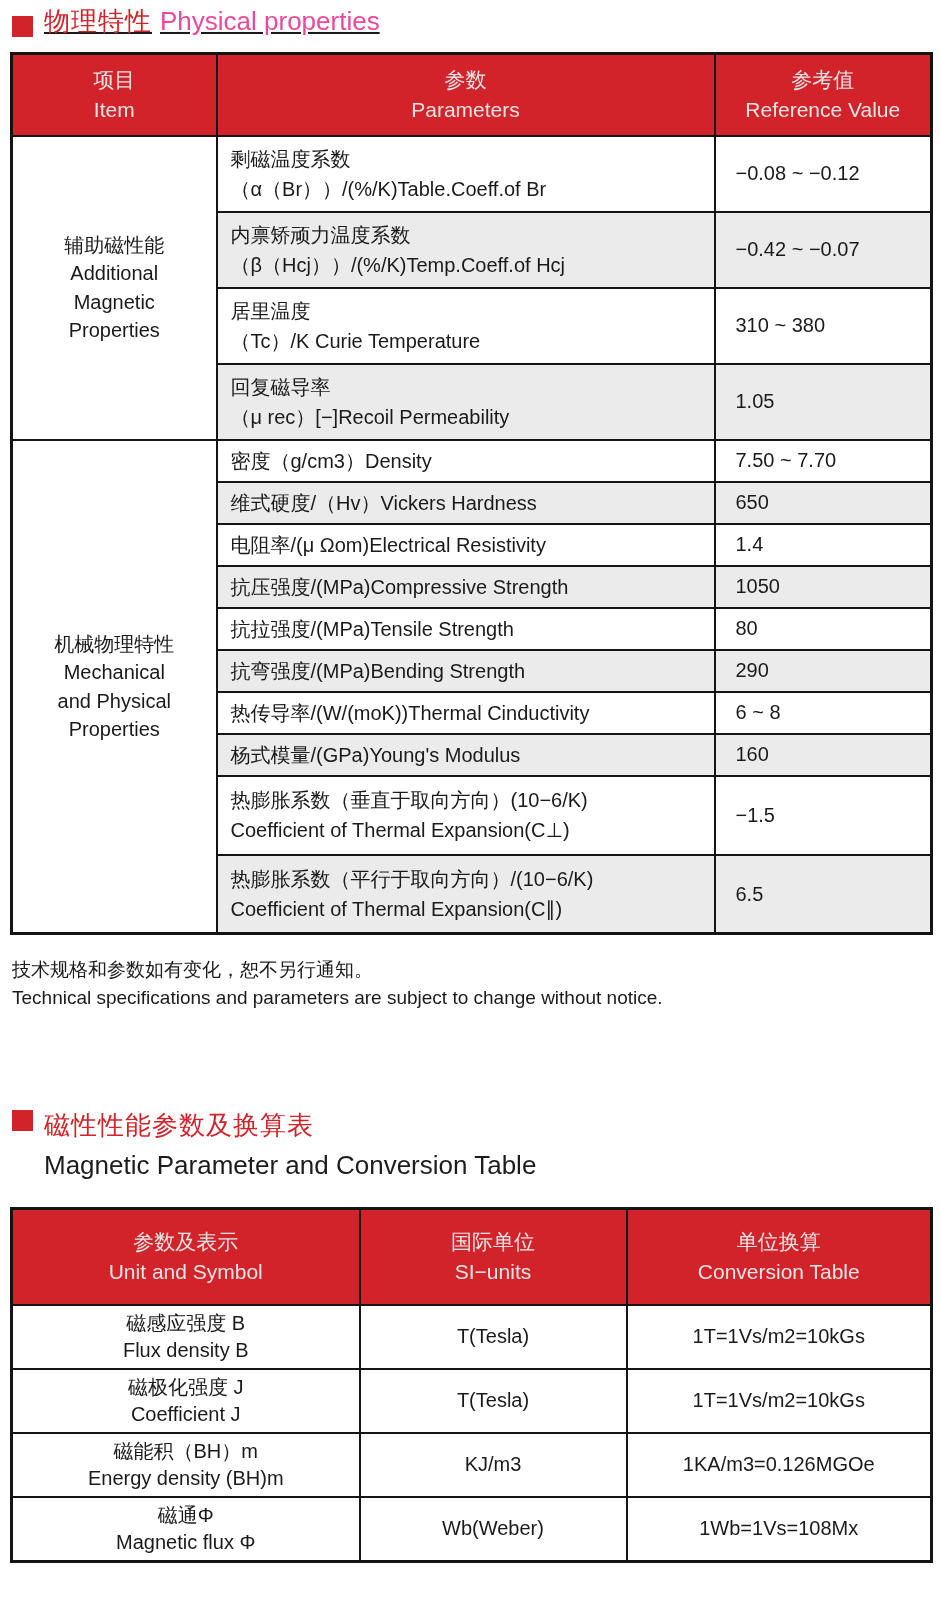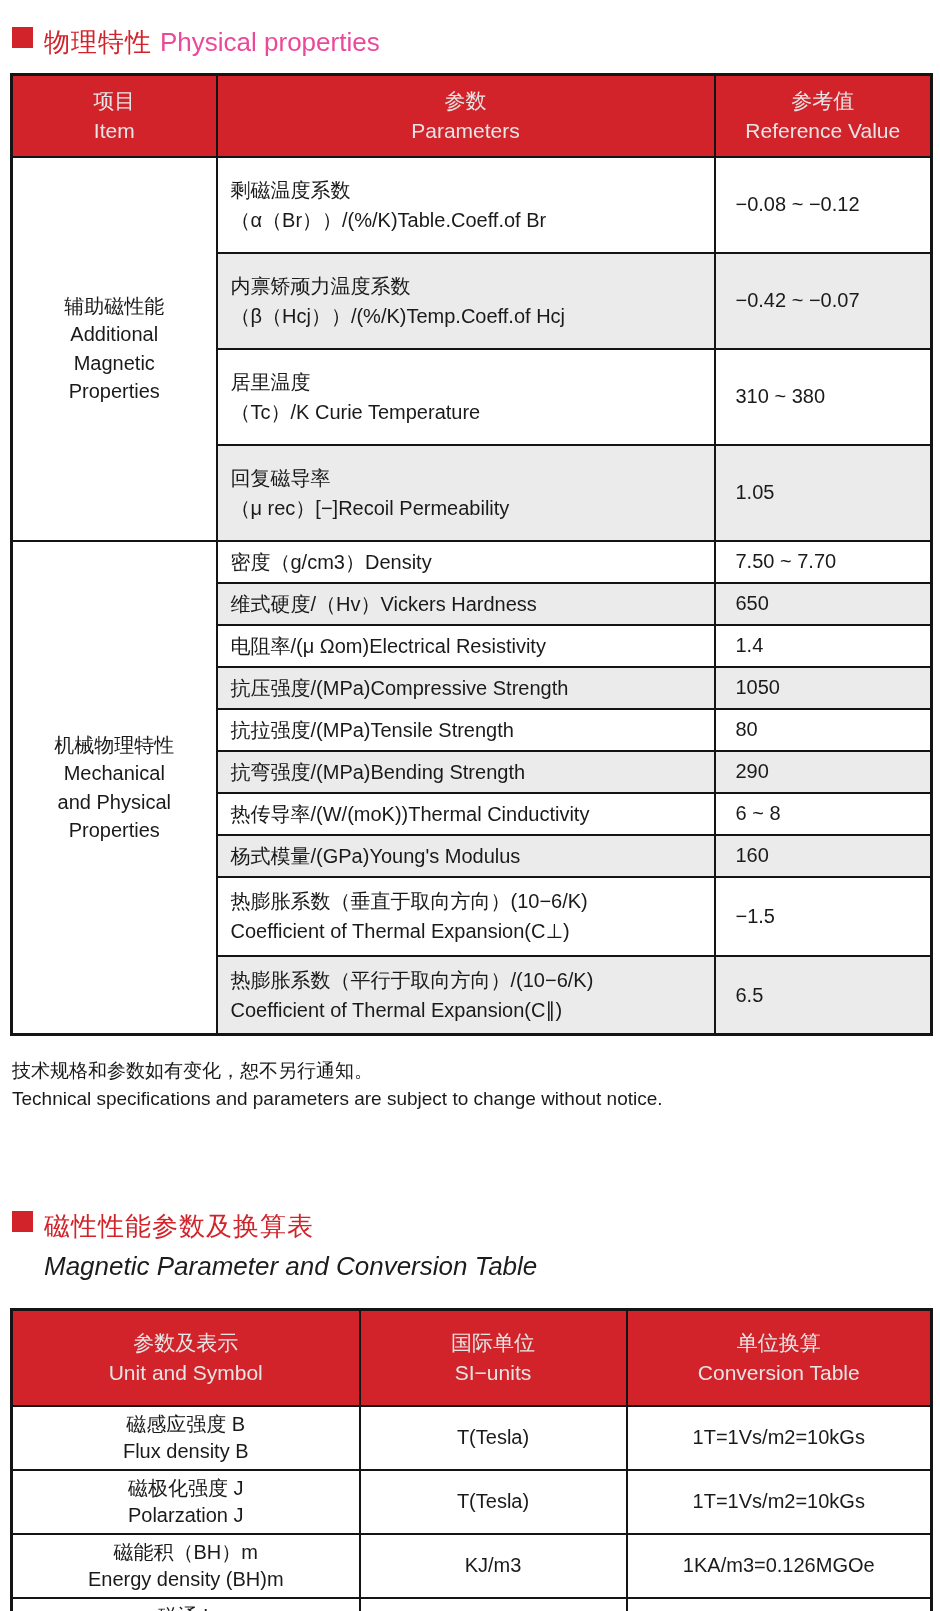--- a/index.html
+++ b/index.html
@@ -9,38 +9,38 @@
     --text:#1a1a1a;
   }
   *{box-sizing:border-box;}
   html,body{margin:0;padding:0;}
   body{
     width:940px;height:1611px;background:#ffffff;color:var(--text);
     font-family:"Liberation Sans","DejaVu Sans",sans-serif;
     overflow:hidden;
   }
   
-  .sec-title{display:flex;align-items:flex-start;margin:27px 0 0 12px;font-size:26px;line-height:1.2;}
+  .sec-title{display:flex;align-items:flex-end;margin:6px 0 0 12px;font-size:26px;line-height:1.2;text-decoration:underline;}
   .sq{width:21px;height:21px;background:var(--red);margin-right:11px;flex:0 0 auto;}
   .sec-title .zh{color:var(--red);letter-spacing:1px;}
   .sec-title .en{color:#ec4899;margin-left:8px;}
   .sec-title2{margin:97px 0 0 12px;font-size:26px;line-height:1.2;}
   .sec-title2 .line1{display:flex;align-items:flex-start;}
-  .sec-title2 .en2{color:#1c1c1c;margin:9px 3px 0 32px;font-style:italic;}
+  .sec-title2 .en2{color:#1c1c1c;margin:9px 3px 0 32px;}
 
   
   table.t{border-collapse:collapse;table-layout:fixed;width:920px;margin-left:10px;border:3px solid var(--border);}
   .t th,.t td{border:2.5px solid var(--border);}
   .t th{background:var(--red);color:#e5e5e5;font-weight:normal;font-size:21px;line-height:1.42;padding:10px 0;}
   .t td{font-size:20px;vertical-align:middle;}
   td.item{text-align:center;line-height:1.42;background:#ffffff;padding:8px 4px;}
   td.param{text-align:left;padding:5px 8px 5px 13px;line-height:1.5;}
   td.val{text-align:left;padding-left:20px;}
   tr.alt td.param,tr.alt td.val{background:var(--rowAlt);}
-  td.h76{height:96px;}
+  td.h76{height:76px;}
   td.h40{height:40px;}
   td.h79{height:79px;}
 
   .t1{margin-top:15px;}
 
   
   .note{margin:21px 0 0 12px;font-size:19px;line-height:1.48;}
 
   
   .t2{margin-top:26px;}
@@ -209,21 +209,21 @@
       <td>
         <div>磁感应强度 B</div>
         <div>Flux density B</div>
       </td>
       <td>T(Tesla)</td>
       <td>1T=1Vs/m2=10kGs</td>
     </tr>
     <tr class="alt">
       <td>
         <div>磁极化强度 J</div>
-        <div>Polarzation J</div>
+        <div>Coefficient J</div>
       </td>
       <td>T(Tesla)</td>
       <td>1T=1Vs/m2=10kGs</td>
     </tr>
     <tr class="alt">
       <td>
         <div>磁能积（BH）m</div>
         <div>Energy density (BH)m</div>
       </td>
       <td>KJ/m3</td>

